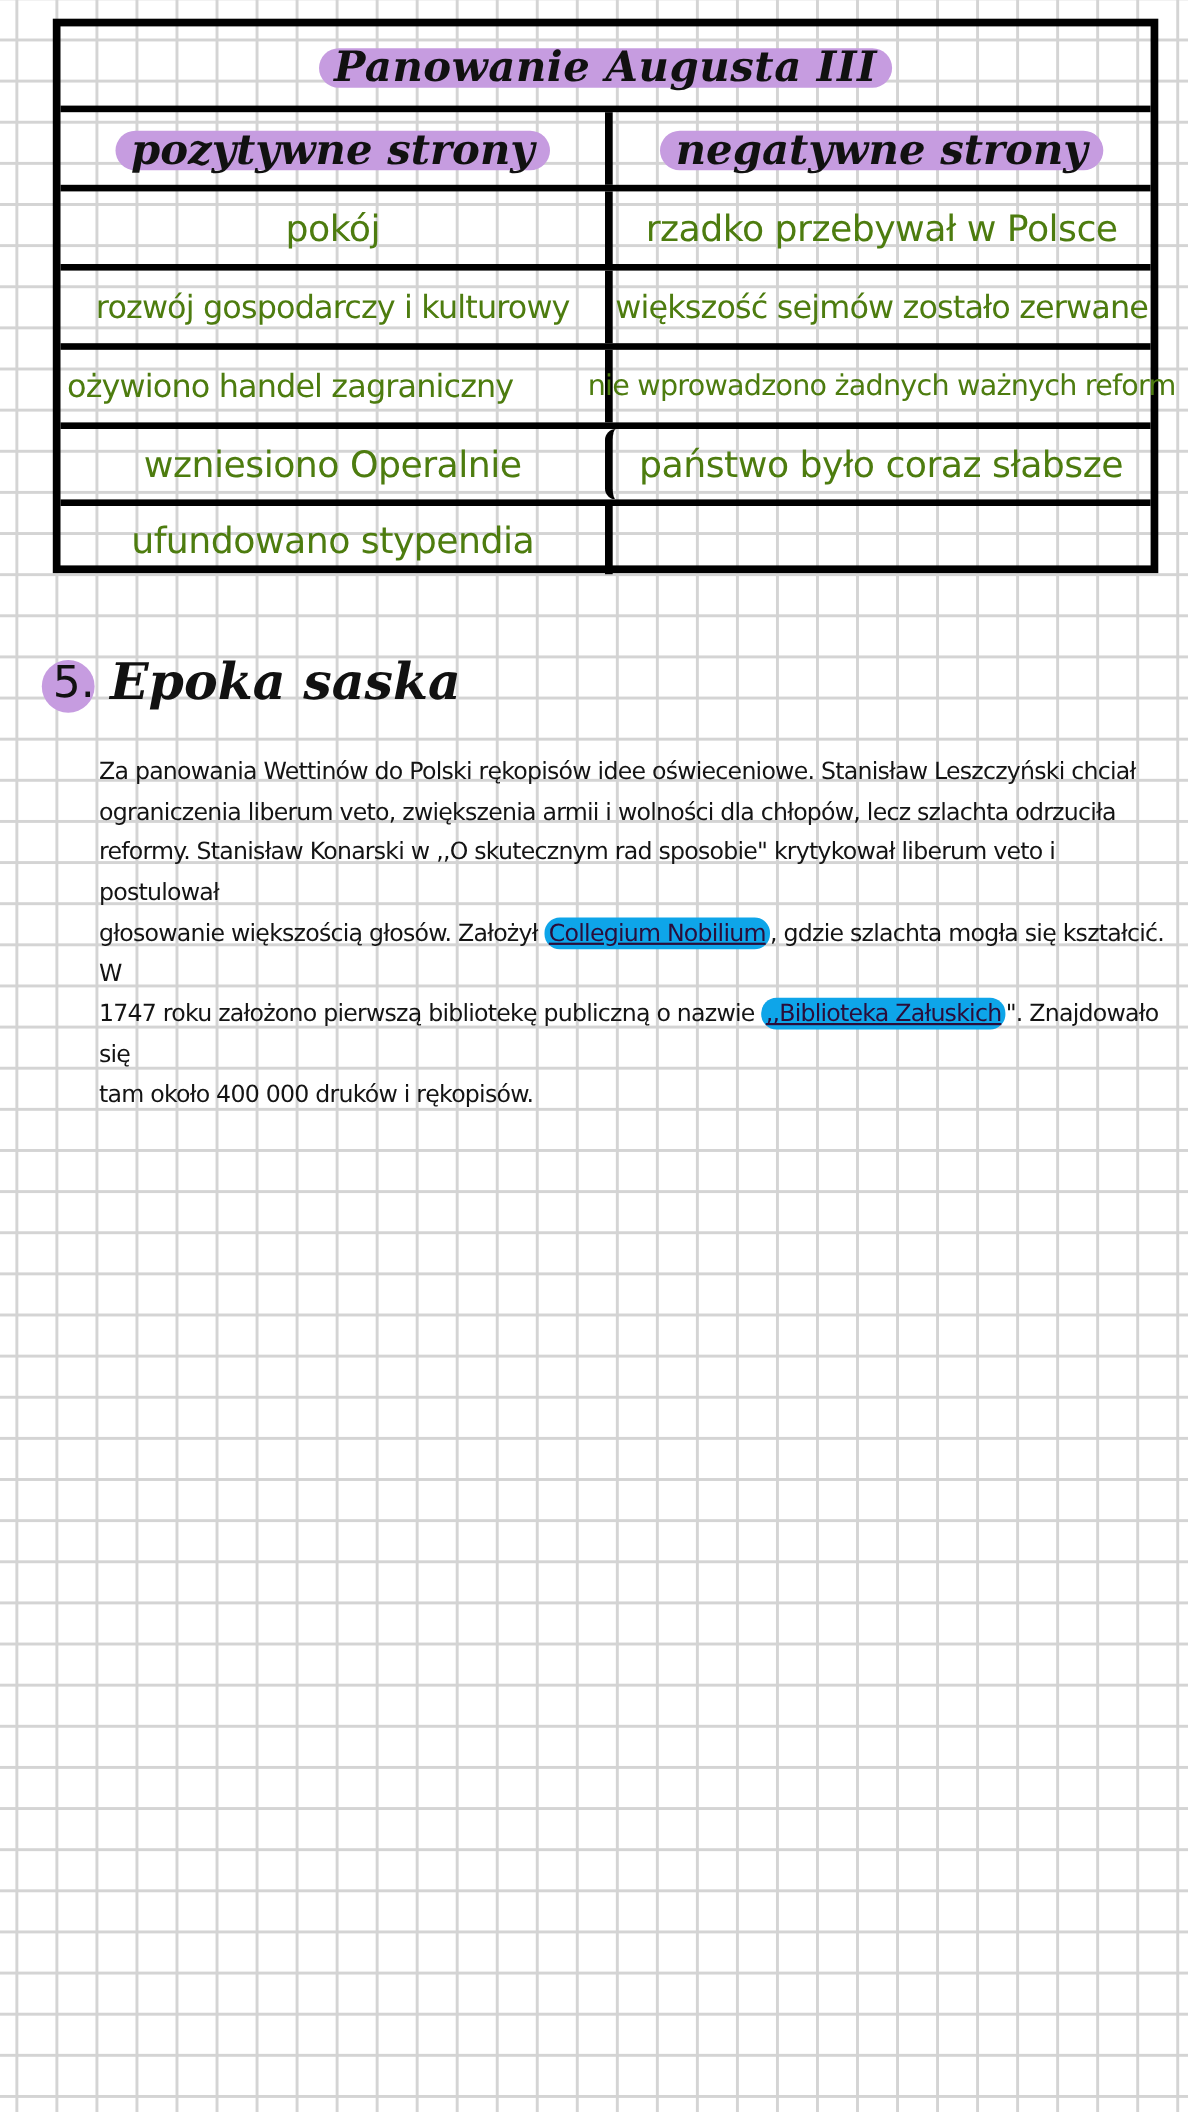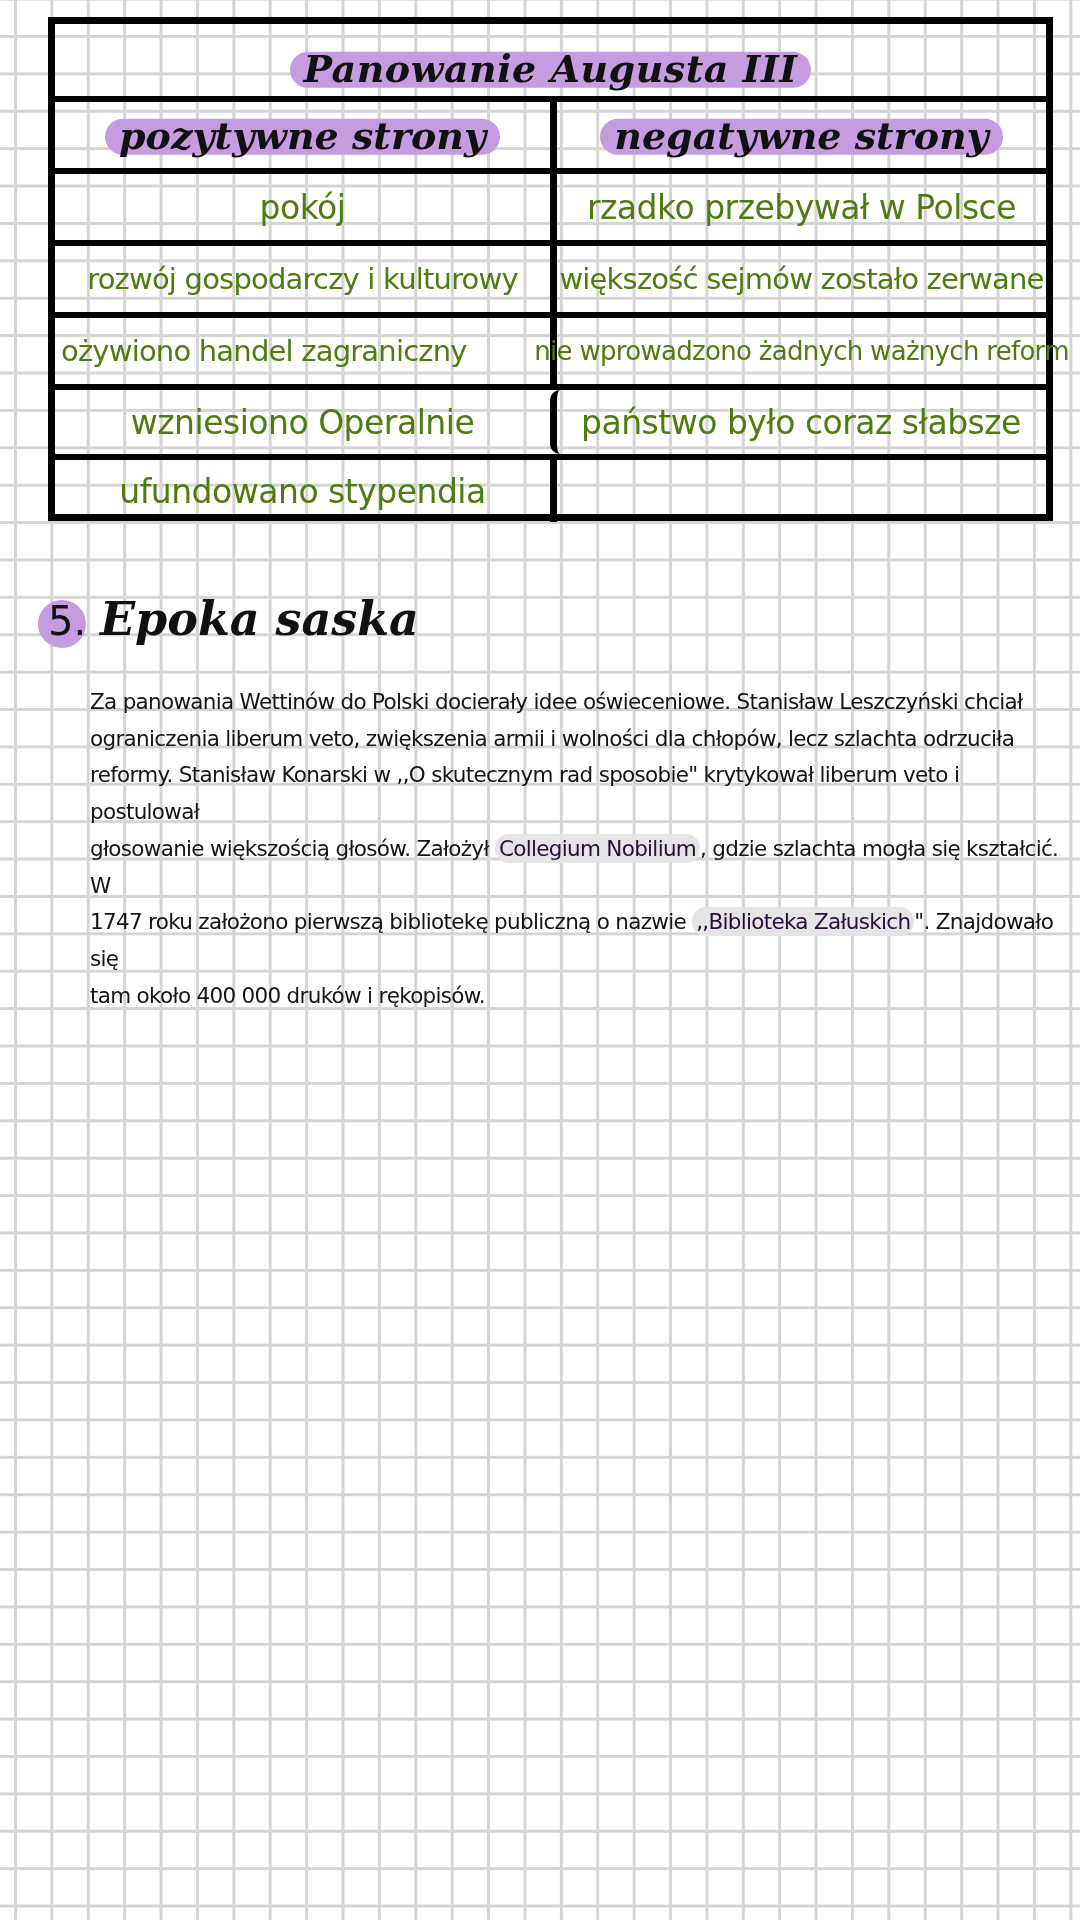--- a/index.html
+++ b/index.html
@@ -118,34 +118,35 @@
     position: absolute;
     left: 90px;
     top: 684px;
     width: 970px;
     font-size: 21.5px;
     line-height: 36.7px;
     letter-spacing: -0.7px;
     color: #141414;
   }
   .mark {
-    background: #e5e5e5;
+    background: #0ea5e9;
     border-radius: 14px;
     padding: 2px 4px;
     color: #2a0d3a;
+    text-decoration: underline;
   }
 </style>
 </head>
 <body>
 
 <div class="page">
 
   <div class="table">
 
-    <div class="row first" style="top:0;height:88px;">
+    <div class="row first" style="top:0;height:72px;">
       <div class="cell full">
         <span class="hl-pill">
           <span class="script title-text">Panowanie Augusta III</span>
         </span>
       </div>
     </div>
 
     <div class="row" style="top:72px;height:72px;">
       <div class="cell left">
         <span class="hl-pill">
@@ -203,21 +204,21 @@
         <span class="hand size-lg"></span>
       </div>
     </div>
   </div>
 
   <div class="section-num"></div>
   <span class="section-num-text">5.</span>
   <span class="script section-title">Epoka saska</span>
 
   <div class="paragraph hand">
-    <div>Za panowania Wettinów do Polski docierały idee oświeceniowe. Stanisław Leszczyński chciał</div>
+    <div>Za panowania Wettinów do Polski rękopisów idee oświeceniowe. Stanisław Leszczyński chciał</div>
     <div>ograniczenia liberum veto, zwiększenia armii i wolności dla chłopów, lecz szlachta odrzuciła</div>
     <div>reformy. Stanisław Konarski w ,,O skutecznym rad sposobie" krytykował liberum veto i postulował</div>
     <div><span>głosowanie większością głosów. Założył </span><span class="mark">Collegium Nobilium</span><span>, gdzie szlachta mogła się kształcić. W</span></div>
     <div><span>1747 roku założono pierwszą bibliotekę publiczną o nazwie </span><span class="mark">,,Biblioteka Załuskich</span><span>". Znajdowało się</span></div>
     <div>tam około 400 000 druków i rękopisów.</div>
   </div>
 
 </div>
 
 </body></html>

